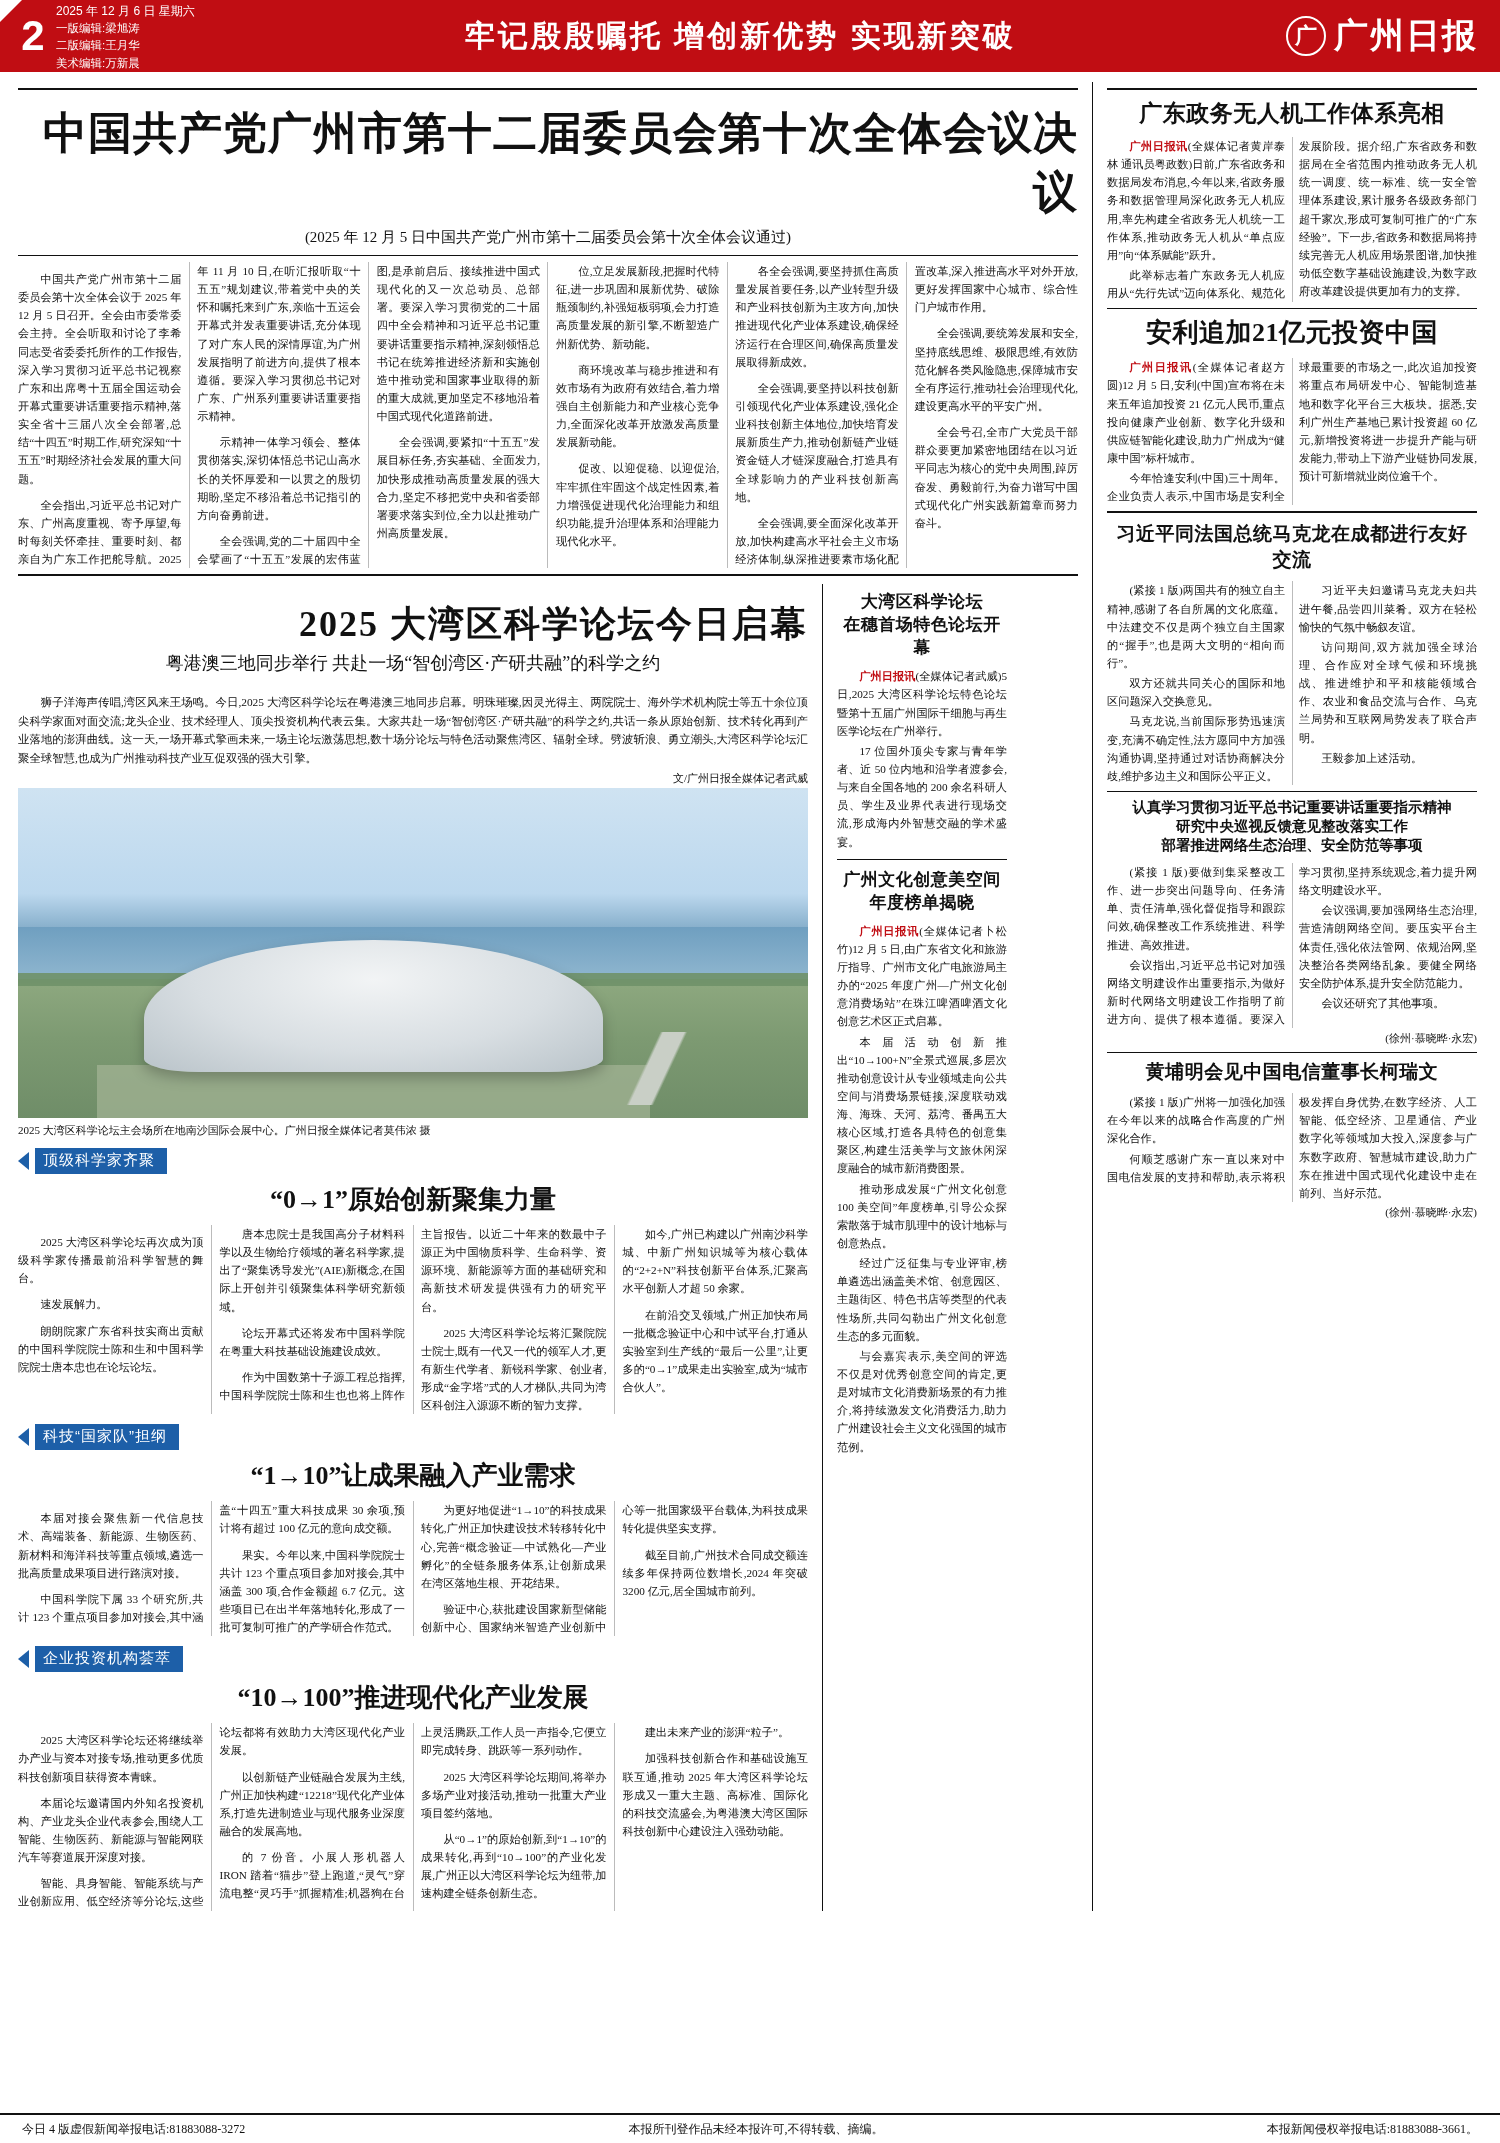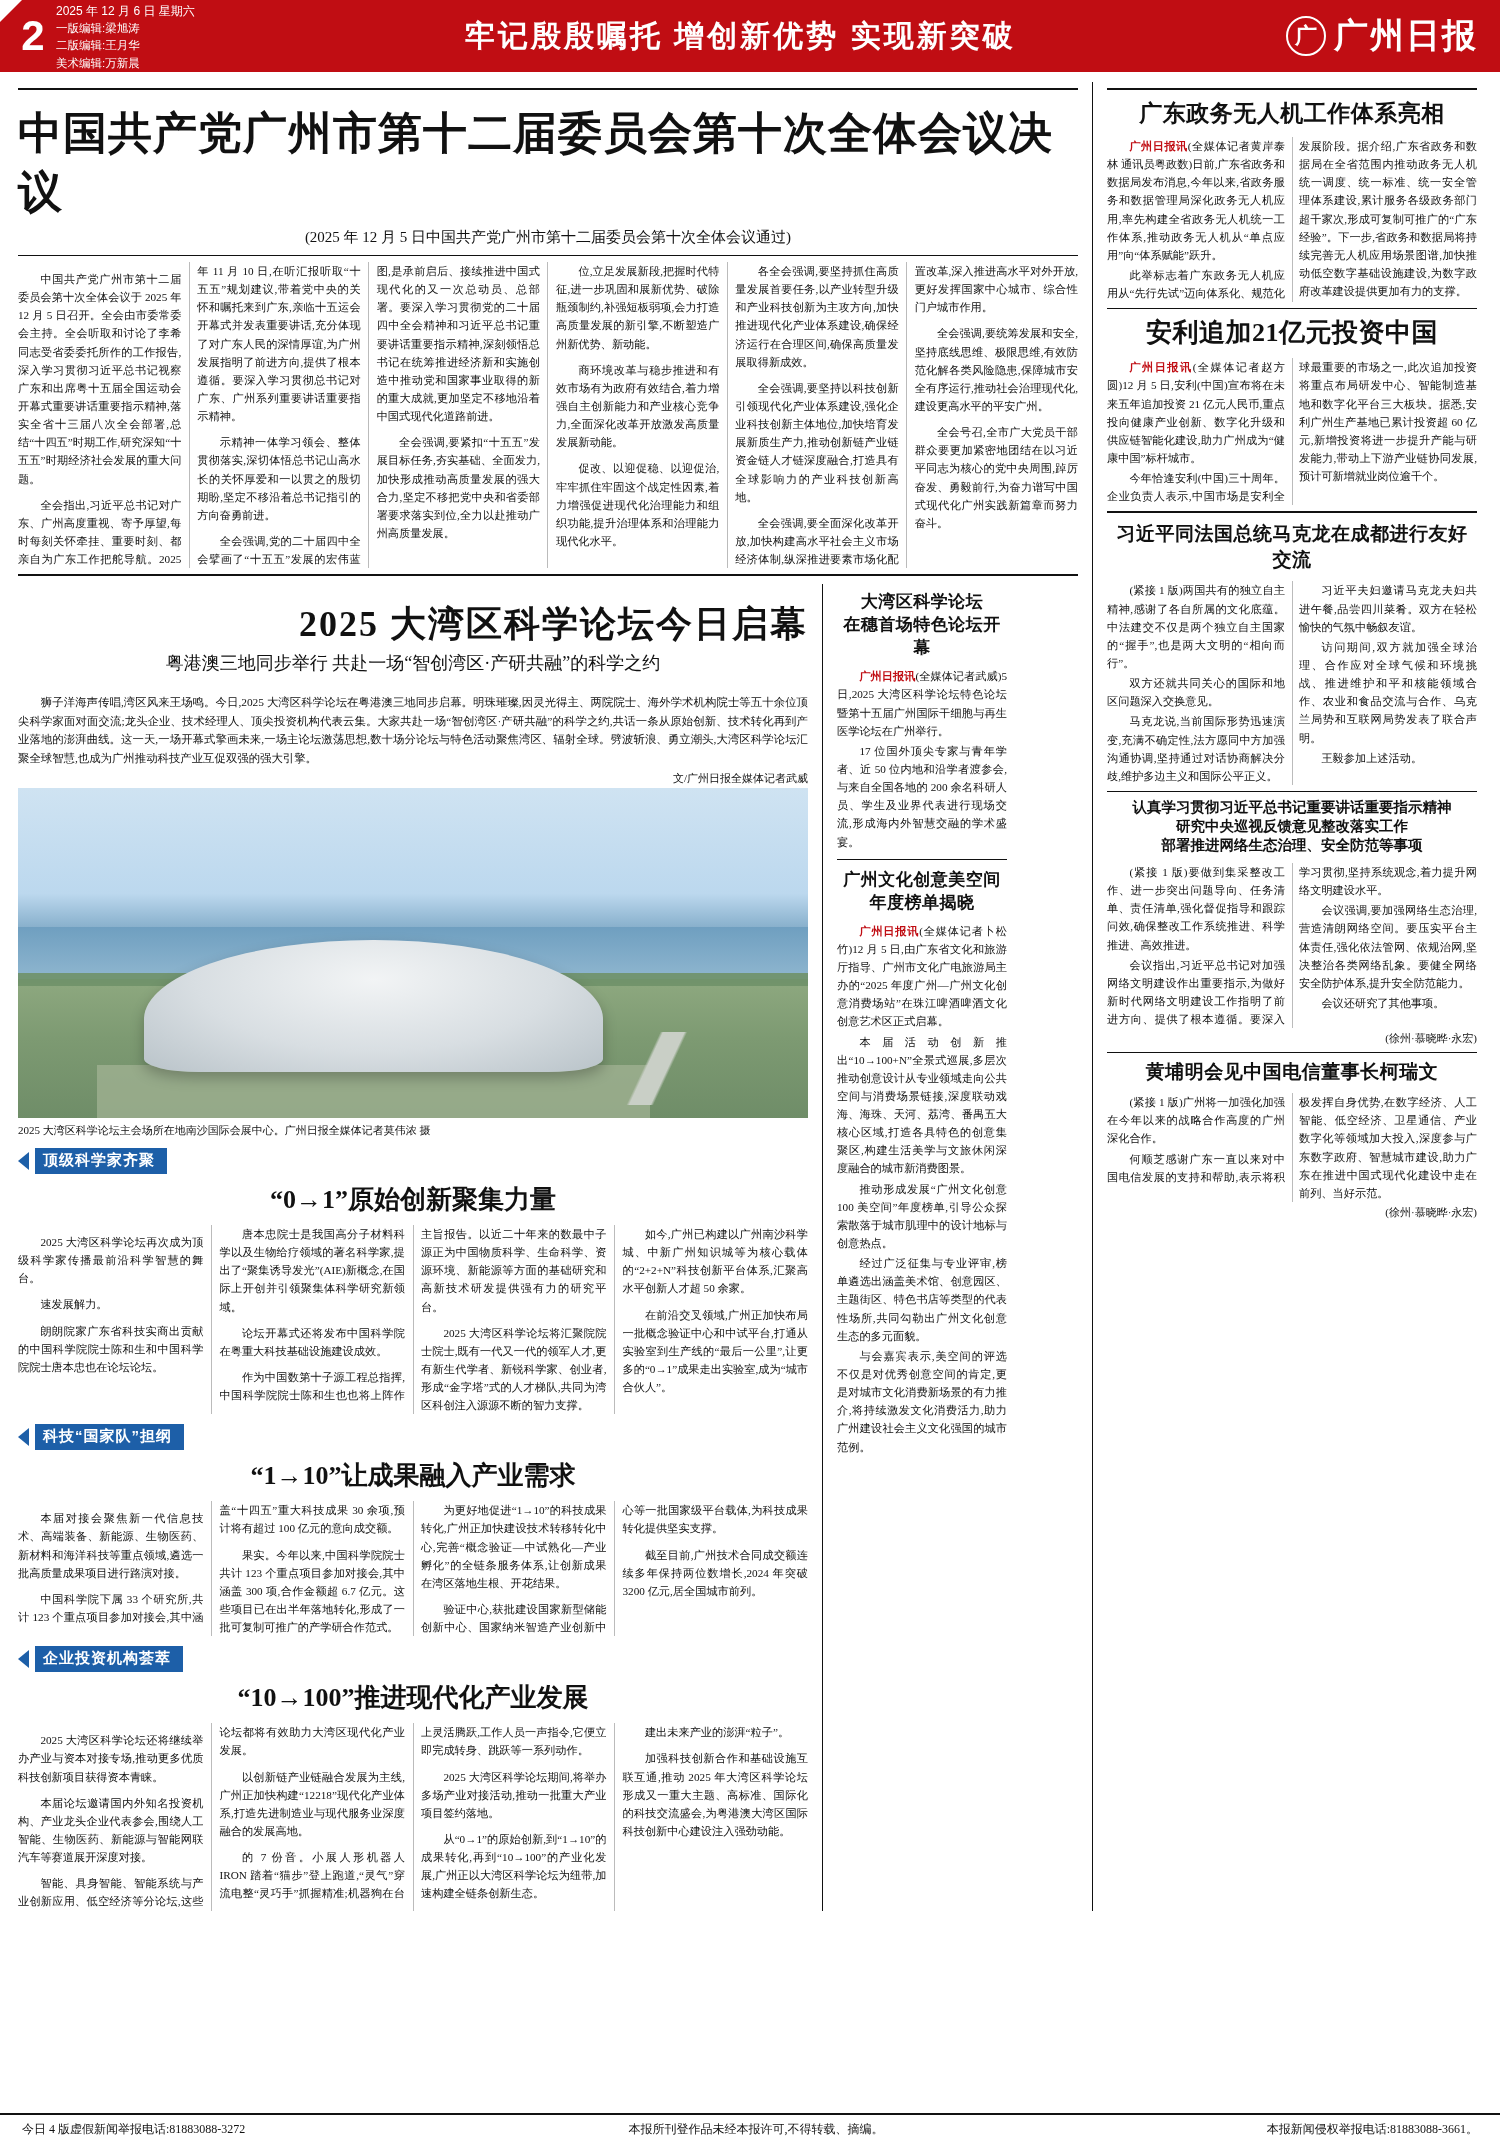--- a/index.html
+++ b/index.html
@@ -63,21 +63,21 @@
     display:flex;
     gap:14px;
   }
   .col-left { width:1060px; }
   .col-right { width:370px; }
 
   .rule-v { width:1px; background:#111; }
 
   
   h1.main-head {
-    font-size:44px; font-weight:bold; text-align:left;
+    font-size:44px; font-weight:bold; text-align:right;
     margin:14px 0 6px 0; letter-spacing:1px;
     font-family:"Liberation Serif", serif;
   }
   .subhead-paren {
     text-align:center; font-size:15px; margin:0 0 8px 0;
   }
   .hr-thick { border:0; border-top:2px solid #111; margin:6px 0 8px 0; }
   .hr-thin { border:0; border-top:1px solid #111; margin:6px 0; }
 
   
@@ -159,21 +159,21 @@
     display:flex; align-items:center; gap:6px;
     margin:10px 0 6px 0;
   }
   .blue-tag .arrow {
     width:0;height:0;
     border-top:9px solid transparent;
     border-bottom:9px solid transparent;
     border-right:11px solid #1d5fa8;
   }
   .blue-tag .label {
-    background:#1d5fa8; color:#fff; font-weight:bold;
+    background:#1d5fa8; color:#fff; font-weight:normal;
     font-size:15px; padding:3px 12px 4px 8px; letter-spacing:1px;
     font-family:"Liberation Sans", sans-serif;
   }
   .sub-title {
     font-size:26px; font-weight:bold; text-align:center; margin:8px 0 8px 0;
   }
 
   
   .footer {
     position:absolute; left:0; right:0; bottom:0;

